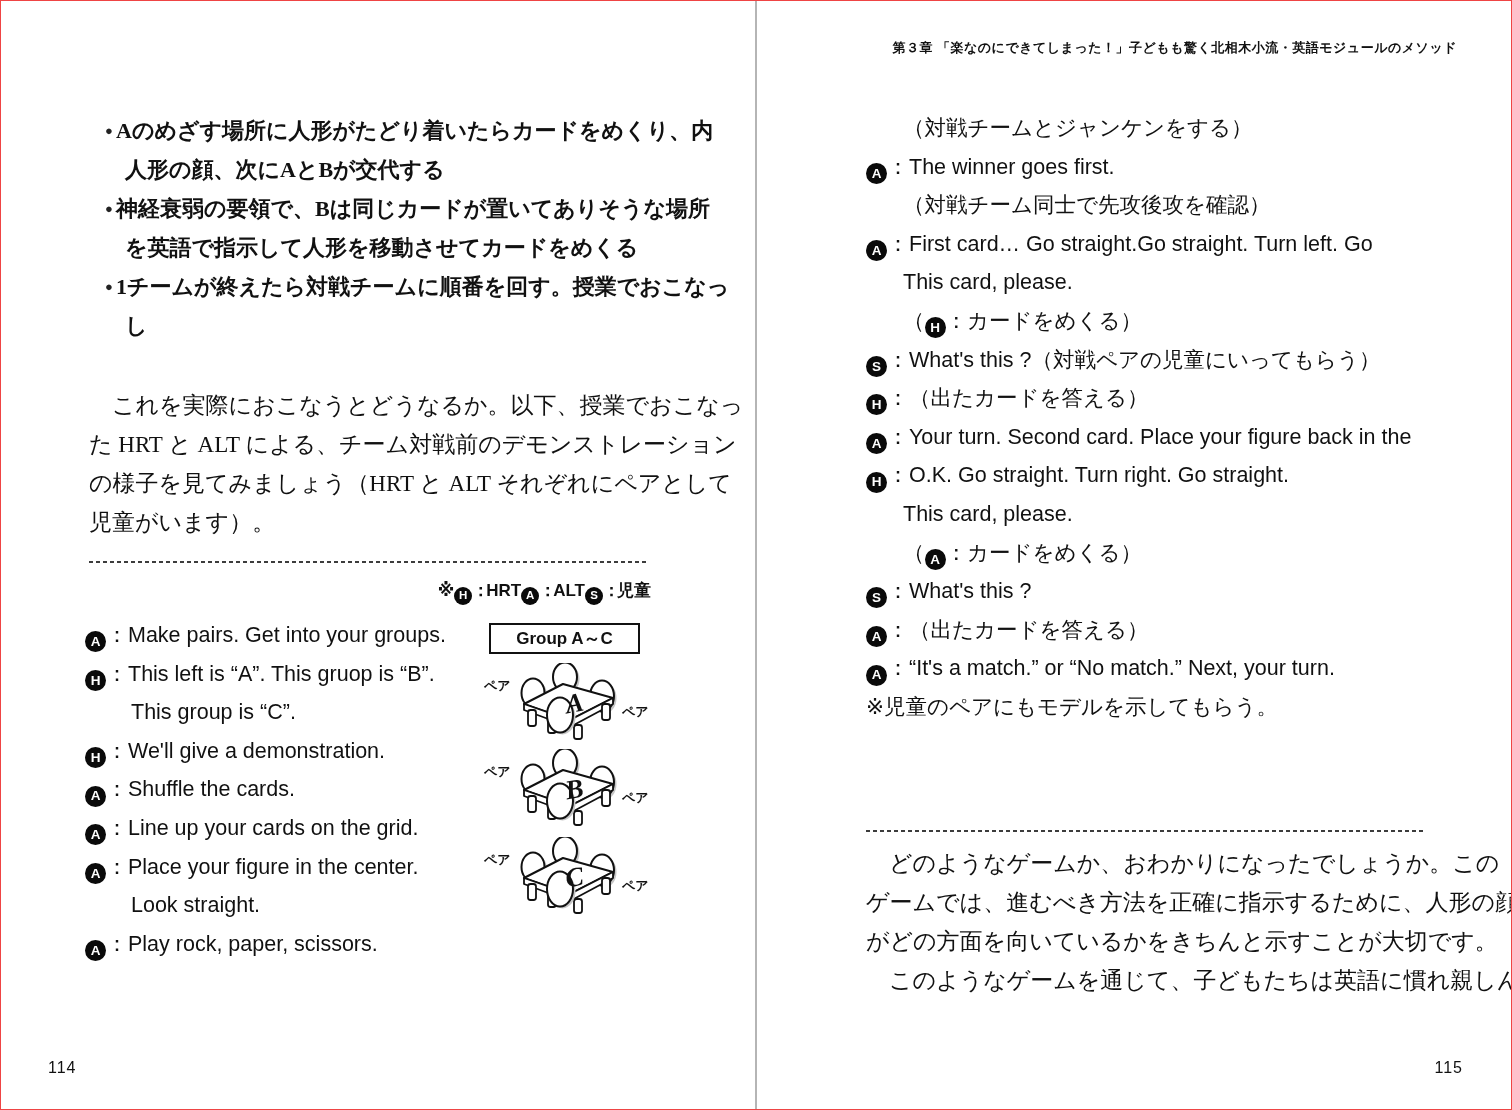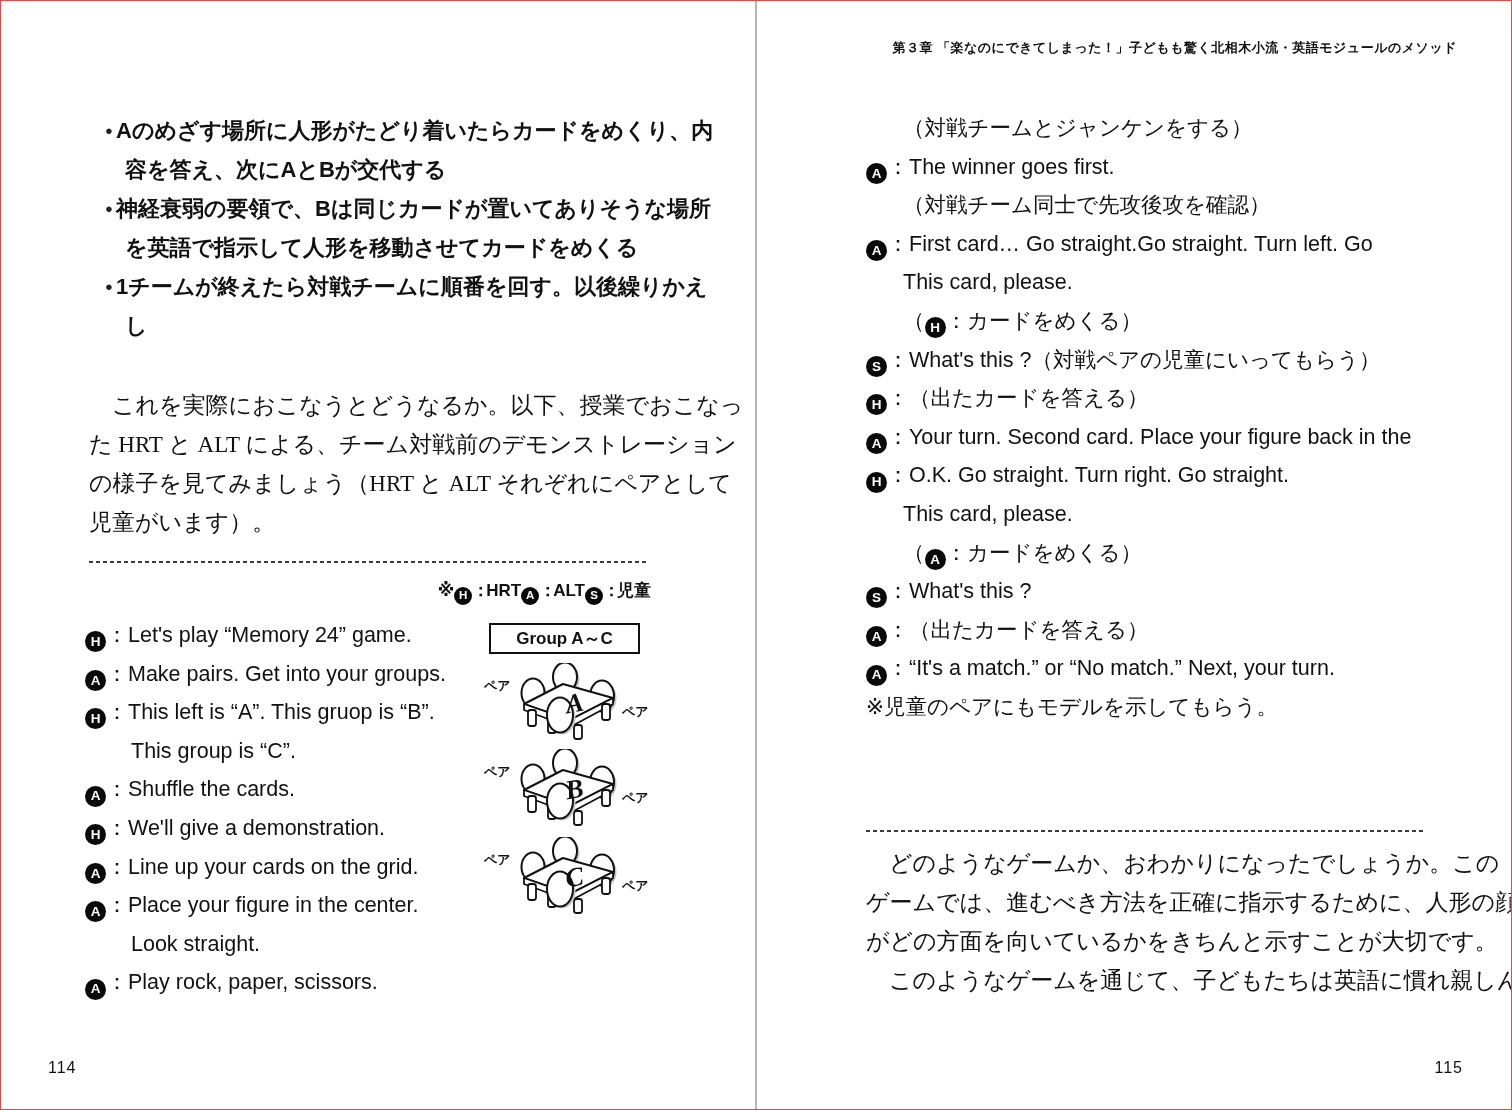--- a/index.html
+++ b/index.html
@@ -7,21 +7,21 @@
         border:1px solid #ef4444;box-sizing:border-box;overflow:hidden;
         color:#111;font-family:"Liberation Sans","DejaVu Sans",sans-serif;}
 
   
   .gutter{position:absolute;left:754px;top:0;width:2px;height:1110px;background:#b5b5b5;}
 
   
   .chapter-header{position:absolute;top:38px;right:54px;font-size:13px;font-weight:bold;letter-spacing:.5px;white-space:nowrap;}
 
   
-  .bullets{position:absolute;left:104px;top:110px;width:560px;font-size:22px;font-weight:600;}
+  .bullets{position:absolute;left:104px;top:110px;width:560px;font-size:22px;font-weight:600;font-family:Liberation Serif, serif;}
   .brow{height:39px;line-height:39px;white-space:nowrap;}
   .brow.cont{padding-left:20px;}
   .bdot{display:inline-block;width:10px;font-size:13px;vertical-align:3px;margin-right:1px;color:#222;}
 
   
   .para{position:absolute;font-family:"Liberation Serif","DejaVu Serif",serif;font-size:23px;}
   .para .pline{height:39px;line-height:39px;white-space:nowrap;}
   .lp-para{left:88px;top:385px;width:570px;}
   .rp-para{left:865px;top:843px;width:570px;}
 
@@ -68,47 +68,46 @@
 <body>
 
 <div id="page">
 
   <div class="gutter"></div>
 
   <div class="chapter-header">第３章 「楽なのにできてしまった！」子どもも驚く北相木小流・英語モジュールのメソッド</div>
 
   <div class="bullets">
     <div class="brow"><span class="bdot">●</span><span>Aのめざす場所に人形がたどり着いたらカードをめくり、内</span></div>
-    <div class="brow cont"><span>容を答え、次にAとBが交代する</span></div>
+    <div class="brow cont"><span>人形の顔、次にAとBが交代する</span></div>
     <div class="brow"><span class="bdot">●</span><span>神経衰弱の要領で、Bは同じカードが置いてありそうな場所</span></div>
     <div class="brow cont"><span>を英語で指示して人形を移動させてカードをめくる</span></div>
-    <div class="brow"><span class="bdot">●</span><span>1チームが終えたら対戦チームに順番を回す。以後繰りかえ</span></div>
+    <div class="brow"><span class="bdot">●</span><span>1チームが終えたら対戦チームに順番を回す。授業でおこなっ</span></div>
     <div class="brow cont"><span>し</span></div>
   </div>
 
   <div class="para lp-para">
     <div class="pline">　これを実際におこなうとどうなるか。以下、授業でおこなっ</div>
     <div class="pline">た HRT と ALT による、チーム対戦前のデモンストレーション</div>
     <div class="pline">の様子を見てみましょう（HRT と ALT それぞれにペアとして</div>
     <div class="pline">児童がいます）。</div>
   </div>
 
   <div class="dash lp-dash"></div>
 
   <div class="legend">
     <span>※</span><span class="circ">H</span><span class="colon">：</span><span>HRT</span><span class="item"><span class="circ">A</span><span class="colon">：</span><span>ALT</span></span><span class="item"><span class="circ">S</span><span class="colon">：</span><span>児童</span></span>
   </div>
 
   <div class="dialogue lp-dialogue">
-    <div class="drow"><span class="circ">H</span><span class="colon">：</span><span>Let's play “Memory 24” game.</span></div>
     <div class="drow"><span class="circ">A</span><span class="colon">：</span><span>Make pairs. Get into your groups.</span></div>
     <div class="drow"><span class="circ">H</span><span class="colon">：</span><span>This left is “A”. This gruop is “B”.</span></div>
     <div class="drow cont"><span>This group is “C”.</span></div>
+    <div class="drow"><span class="circ">H</span><span class="colon">：</span><span>We'll give a demonstration.</span></div>
     <div class="drow"><span class="circ">A</span><span class="colon">：</span><span>Shuffle the cards.</span></div>
-    <div class="drow"><span class="circ">H</span><span class="colon">：</span><span>We'll give a demonstration.</span></div>
     <div class="drow"><span class="circ">A</span><span class="colon">：</span><span>Line up your cards on the grid.</span></div>
     <div class="drow"><span class="circ">A</span><span class="colon">：</span><span>Place your figure in the center.</span></div>
     <div class="drow cont"><span>Look straight.</span></div>
     <div class="drow"><span class="circ">A</span><span class="colon">：</span><span>Play rock, paper, scissors.</span></div>
   </div>
 
   <div class="fig-box">
     <span>Group A～C</span>
   </div>
 

